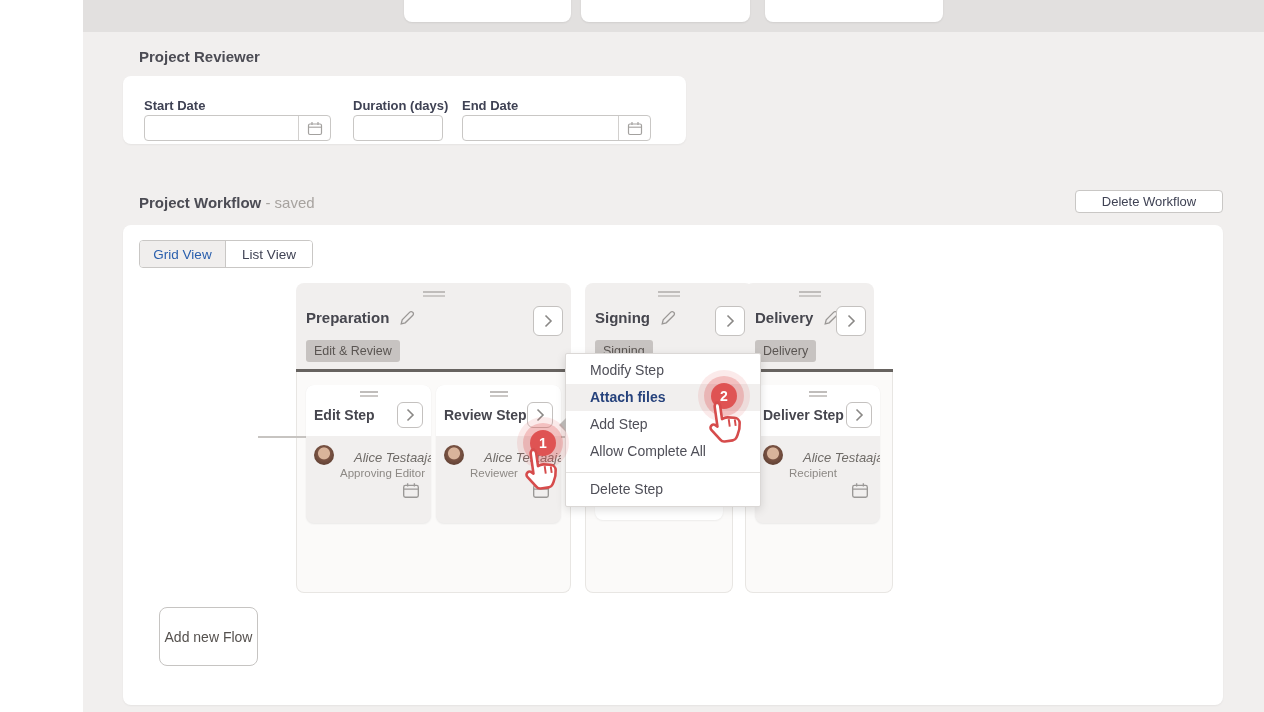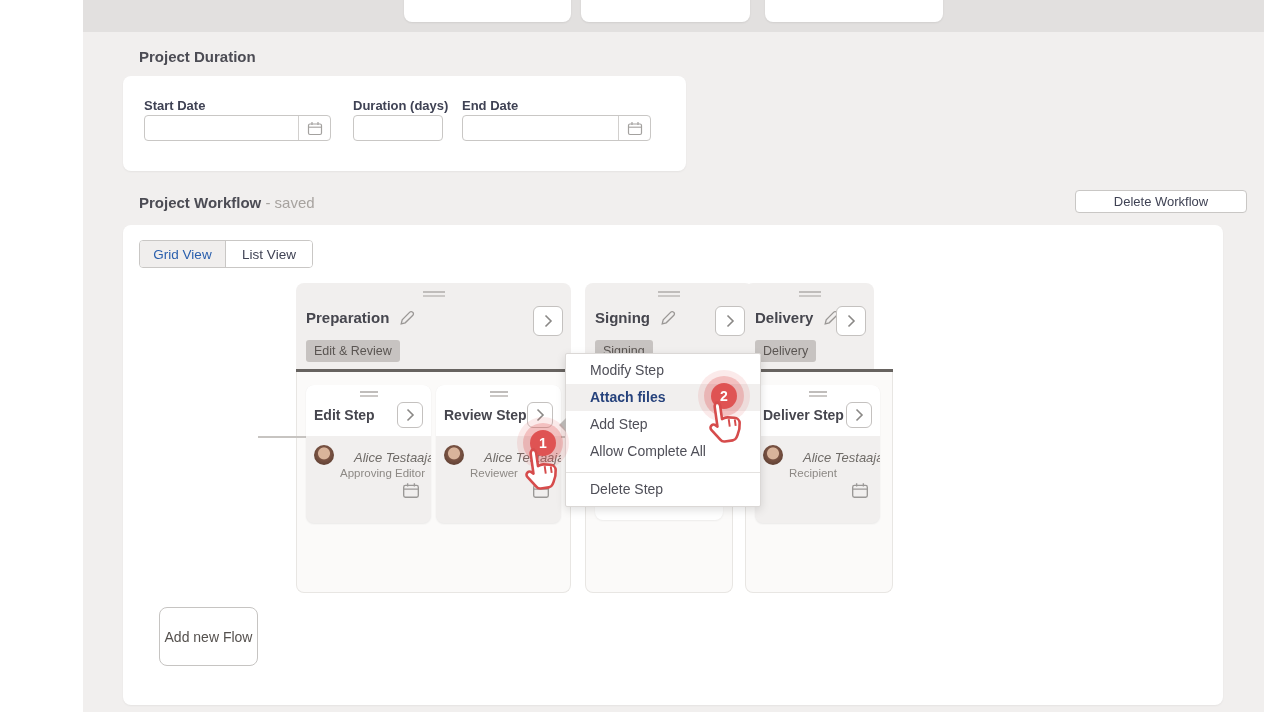--- a/index.html
+++ b/index.html
@@ -87,23 +87,23 @@
 <body>
 
 <div class="canvas">
   <div class="main-bg"></div>
   <div class="top-band"></div>
 
   <div class="top-card" style="left:404px; width:167px;"></div>
   <div class="top-card" style="left:581px; width:169px;"></div>
   <div class="top-card" style="left:765px; width:178px;"></div>
 
-  <div class="section-title" style="left:139px; top:48px;">Project Duration</div>
-
-  <div class="card" style="left:123px; top:76px; width:563px; height:95px;">
+  <div class="section-title" style="left:139px; top:48px;">Project Reviewer</div>
+
+  <div class="card" style="left:123px; top:76px; width:563px; height:68px;">
     <div class="field-label" style="left:21px; top:22px;">Start Date</div>
     <div class="field-label" style="left:230px; top:22px;">Duration (days)</div>
     <div class="field-label" style="left:339px; top:22px;">End Date</div>
 
     <div class="text-input" style="left:21px; top:39px; width:187px;">
       <div class="cal-seg">
         <svg width="16" height="15" viewBox="0 0 16 15">
             <rect x="1.5" y="3" width="13" height="10.5" rx="1.5" fill="none" stroke="#a3a19f" stroke-width="1.2"></rect>
             <line x1="1.5" y1="6.2" x2="14.5" y2="6.2" stroke="#a3a19f" stroke-width="1.1"></line>
             <line x1="5" y1="1" x2="5" y2="4" stroke="#a3a19f" stroke-width="1.2"></line>
@@ -121,21 +121,21 @@
             <line x1="11" y1="1" x2="11" y2="4" stroke="#a3a19f" stroke-width="1.2"></line>
           </svg>
       </div>
     </div>
   </div>
 
   <div class="section-title" style="left:139px; top:194px;">
     <span>Project Workflow</span>
     <span class="muted">- saved</span>
   </div>
-  <div class="btn-plain" style="left:1075px; top:190px; width:172px; height:23px;">Delete Workflow</div>
+  <div class="btn-plain" style="left:1075px; top:190px; width:148px; height:23px;">Delete Workflow</div>
 
   <div class="panel">
 
     <div class="tabs">
       <div class="tab active">Grid View</div>
       <div class="tab">List View</div>
     </div>
 
     <div class="connector" style="left:135px; top:211px; width:48px;"></div>
     <div class="connector" style="left:438px; top:211px; width:24px;"></div>

